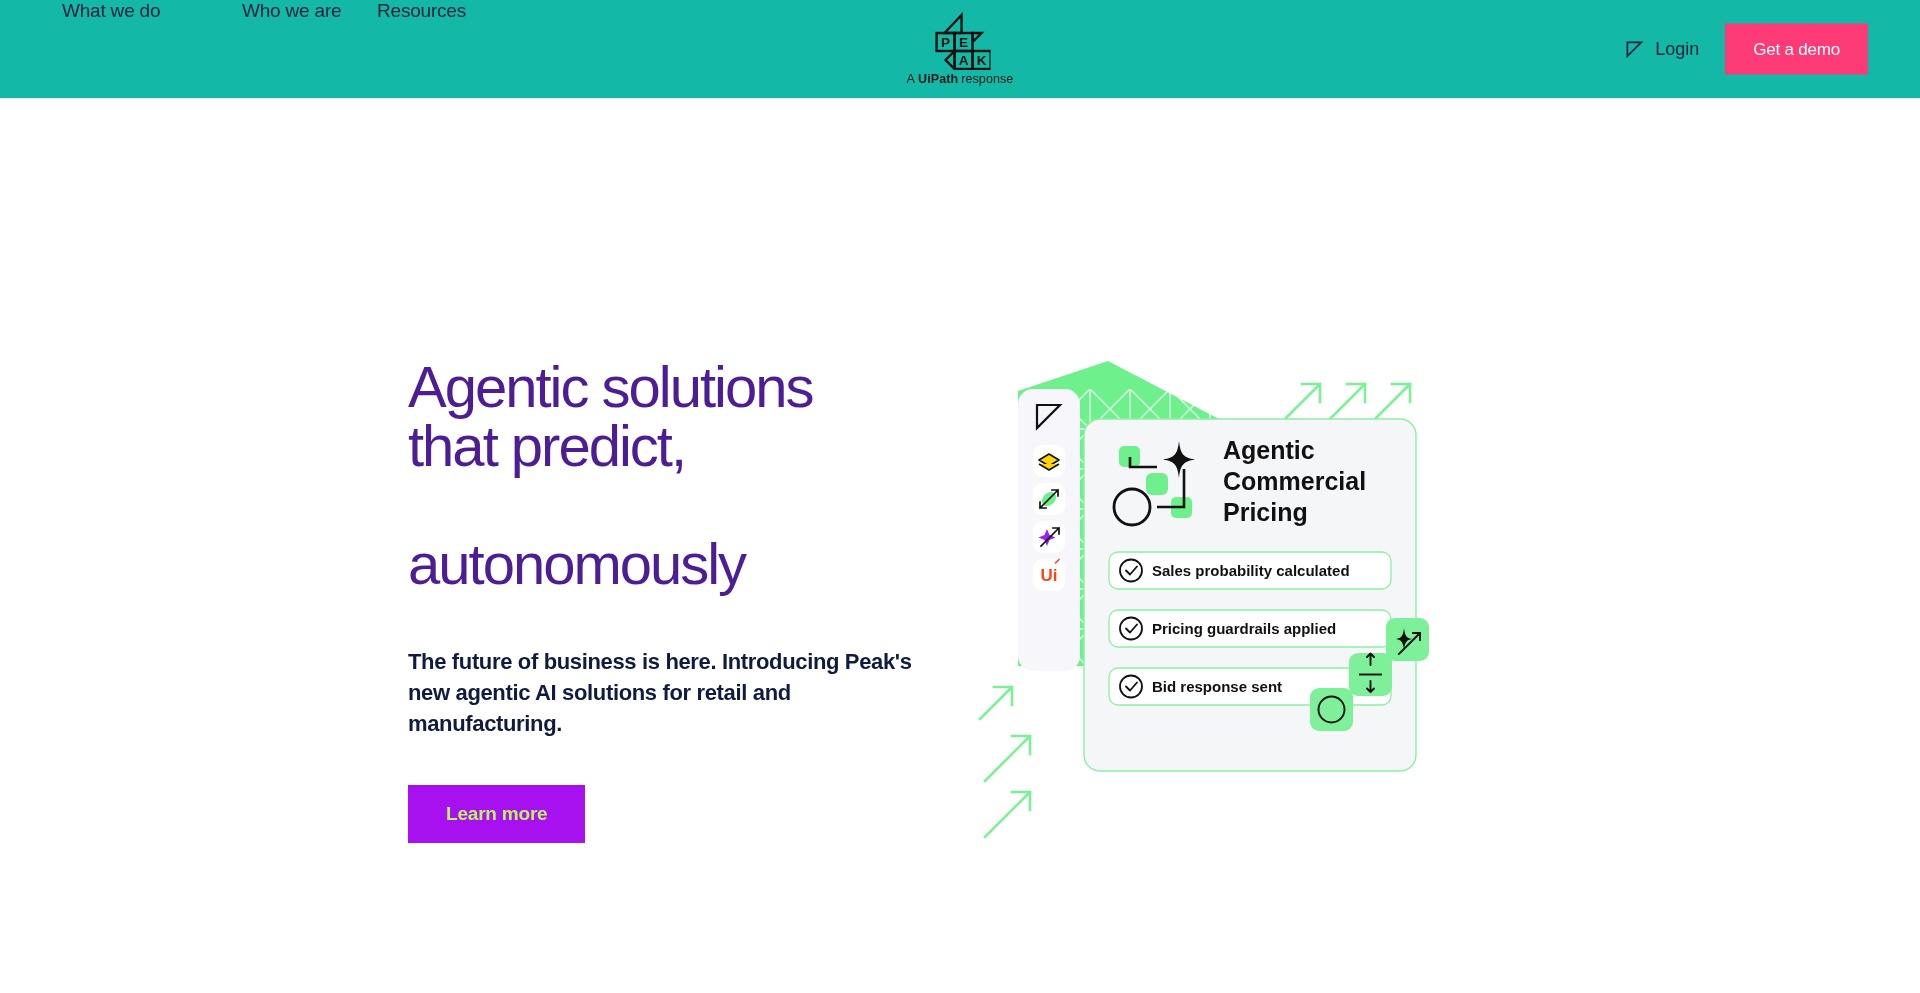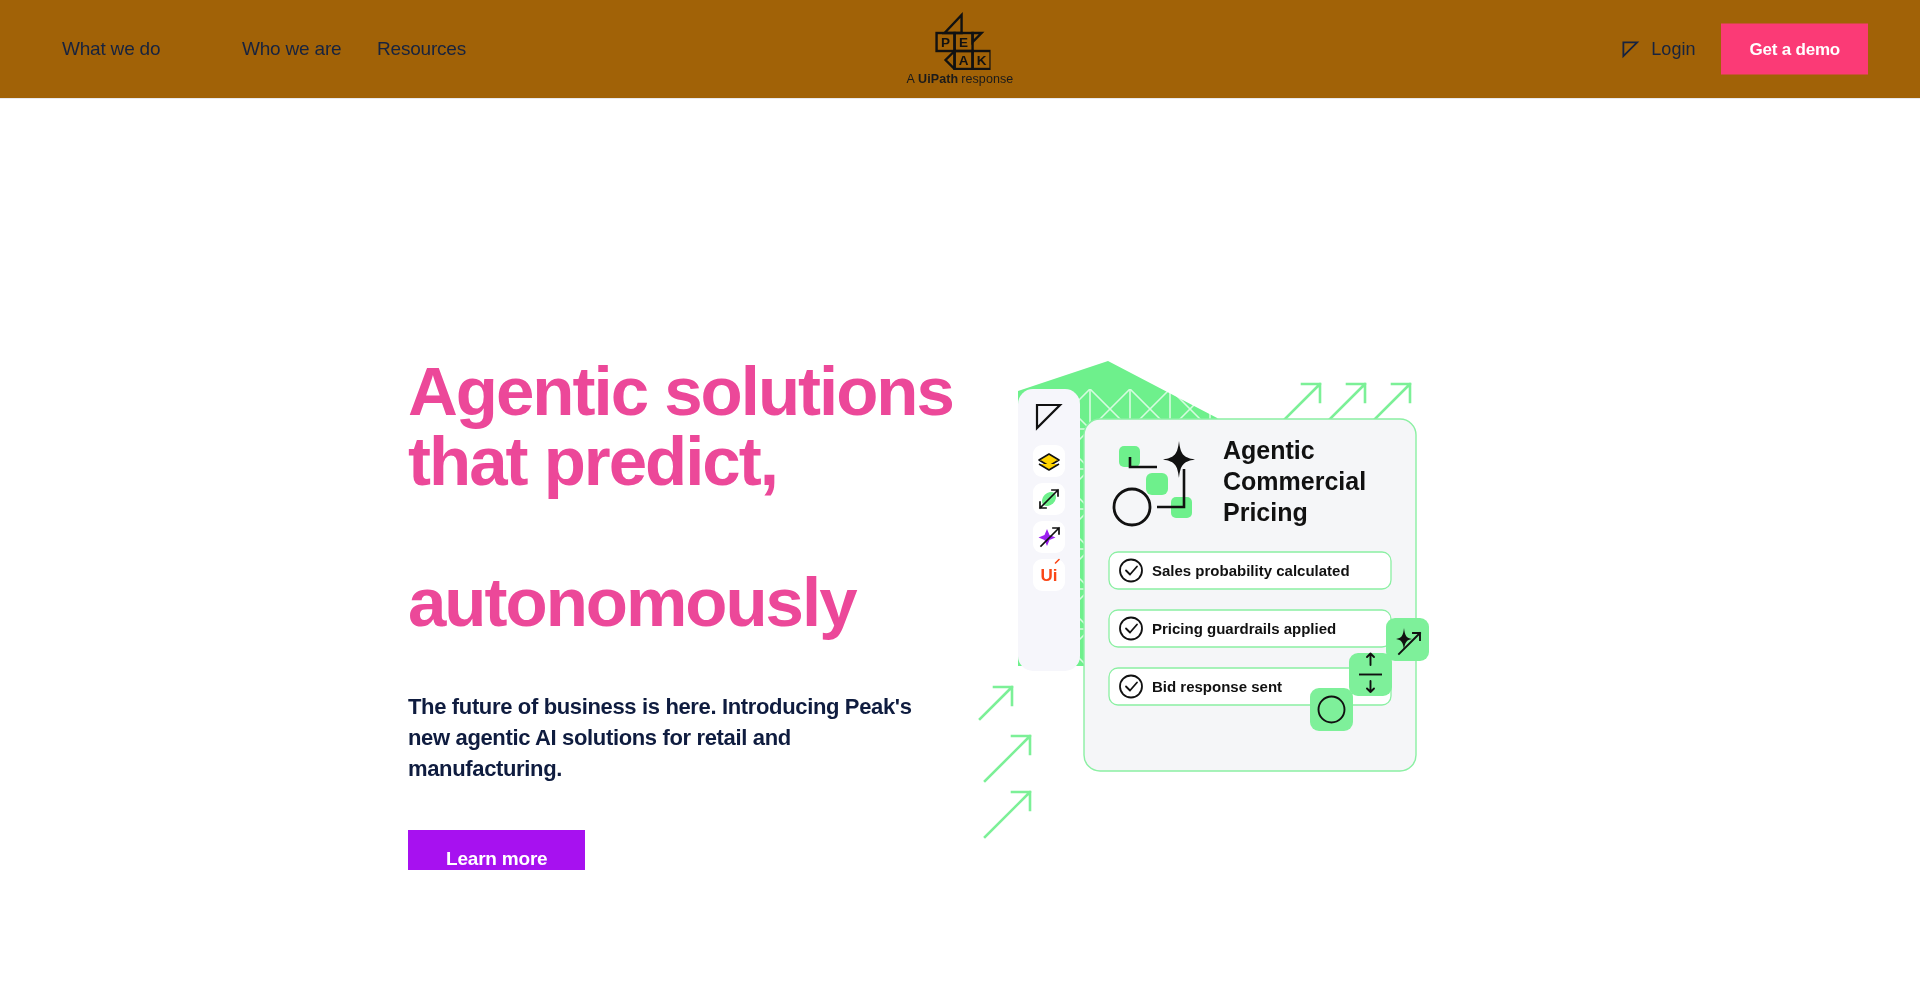--- a/index.html
+++ b/index.html
@@ -2,22 +2,22 @@
 <html><head>
 <meta charset="utf-8">
 <title>Peak — Agentic solutions</title>
 <style>
   *{box-sizing:border-box;margin:0;padding:0}
   html,body{width:1920px;height:993px;overflow:hidden;background:#ffffff;}
   body{font-family:"Liberation Sans","DejaVu Sans",sans-serif;color:#111827;}
 
   
   .header{
-    position:relative;height:99px;width:100%;background:#a16207;
-    border-bottom:1px solid #e9eaee;display:flex;align-items:center;
+    position:relative;height:99px;width:100%;background:#14b8a6;
+    border-bottom:1px solid #e9eaee;display:flex;align-items:flex-start;
   }
   .nav-left{display:flex;align-items:center;gap:0;margin-left:62px;}
   .nav-link{
     font-size:19px;color:#17233f;letter-spacing:-0.2px;
     text-decoration:none;cursor:pointer;white-space:nowrap;
   }
   .nav-link:nth-child(1){width:180px}
   .nav-link:nth-child(2){width:135px}
 
   .logo-wrap{
@@ -35,40 +35,40 @@
     position:absolute;right:52px;top:50%;transform:translateY(-50%);
     display:flex;align-items:center;gap:26px;
   }
   .login{
     display:flex;align-items:center;gap:11px;font-size:18px;color:#17233f;
     text-decoration:none;cursor:pointer;
   }
   .login-icon{width:19px;height:19px;display:block}
   .demo-btn{
     background:#fb3a76;color:#ffffff;border:none;
-    font-size:17px;font-weight:700;letter-spacing:-0.2px;
+    font-size:17px;font-weight:400;letter-spacing:-0.2px;
     padding:0 28px;height:51px;cursor:pointer;
     font-family:inherit;white-space:nowrap;
   }
 
   
   .hero{position:relative;width:100%;height:894px;}
   .hero-copy{position:absolute;left:408px;top:258px;width:560px;}
   h1.headline{
-    font-size:69px;line-height:1.02;font-weight:700;color:#ec4899;
+    font-size:58px;line-height:1.02;font-weight:400;color:#4c1d95;
     letter-spacing:-2px;margin:0 0 52px 0;
   }
   p.subhead{
     font-size:22px;line-height:1.42;font-weight:700;color:#0f1c3f;
     letter-spacing:-0.35px;margin:0 0 46px 0;max-width:540px;
   }
   .learn-btn{
-    display:inline-block;background:#a711f0;color:#ffffff;border:none;
+    display:inline-block;background:#a711f0;color:#bef264;border:none;
     font-size:19px;font-weight:700;letter-spacing:-0.2px;
-    padding:0 38px;height:40px;line-height:58px;cursor:pointer;
+    padding:0 38px;height:58px;line-height:58px;cursor:pointer;
     font-family:inherit;
   }
 
   
   .illus{position:absolute;left:980px;top:270px;width:540px;height:530px;}
   .illus svg{display:block;width:100%;height:100%;overflow:visible}
 </style>
 </head>
 <body>
 

